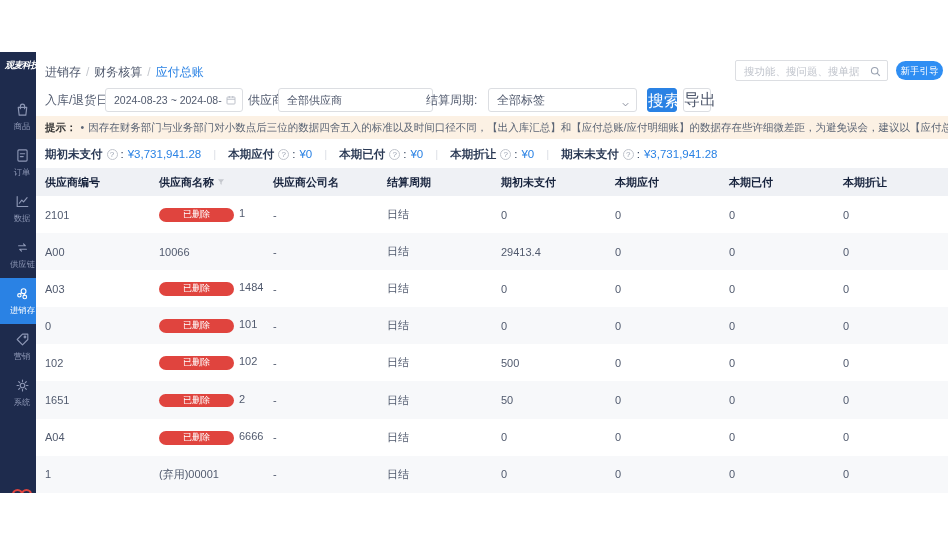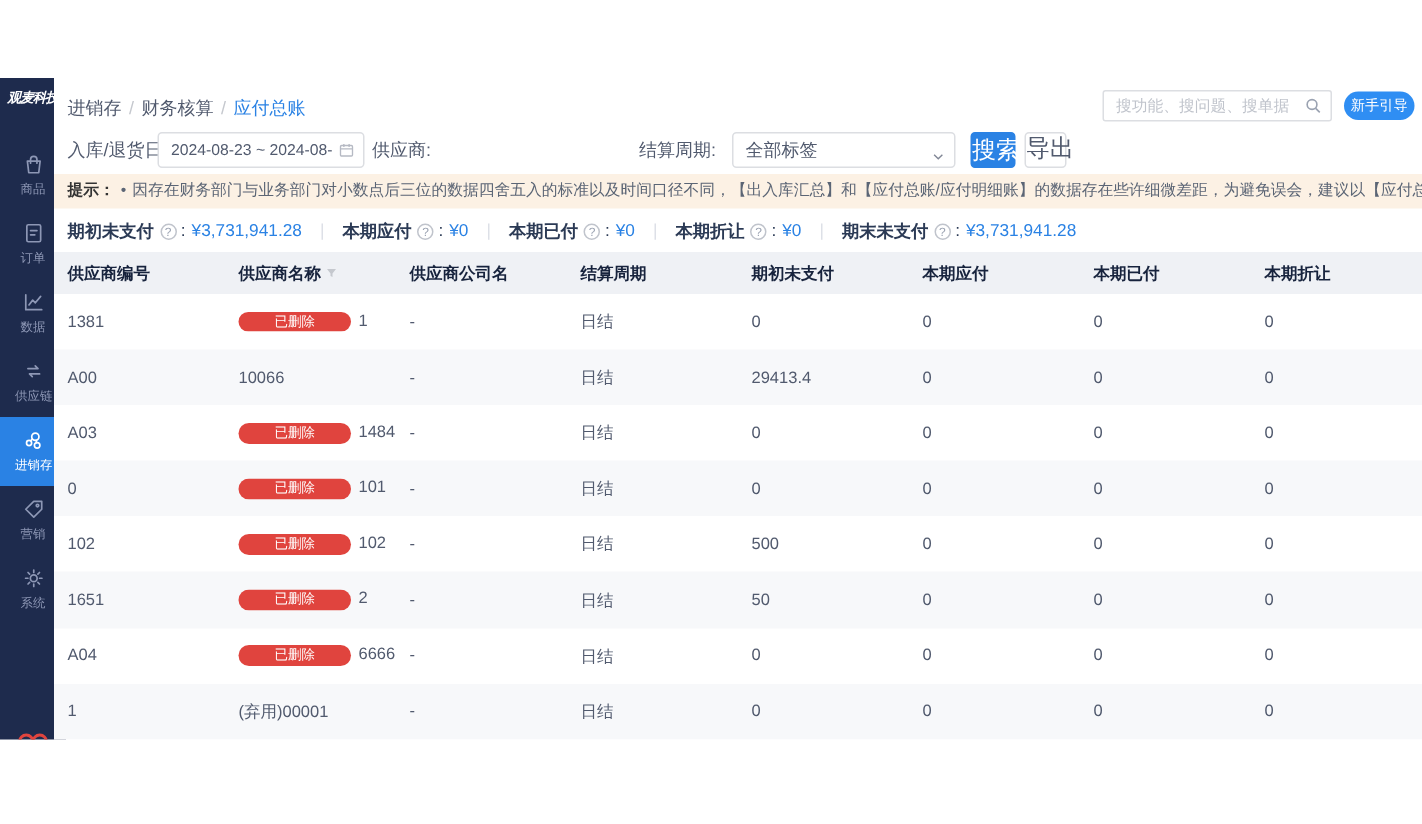--- a/index.html
+++ b/index.html
@@ -167,20 +167,23 @@
         <div class="f-box" style="left:69px; width:138px;">
           <input style="font-size: 10.5px;" value="2024-08-23 ~ 2024-08-23">
           <span class="f-ic">
             <svg width="12" height="12" viewBox="0 0 24 24" fill="none" stroke="#b6bac4" stroke-width="1.8">
                 <rect x="4" y="6" width="16" height="14" rx="1.5"></rect>
                 <path d="M4 10.5h16M8.5 4v4M15.5 4v4"></path>
               </svg>
           </span>
         </div>
         <span class="f-label" style="left:212px;">供应商:</span>
+        <div class="f-box" style="left:242px; width:155px;">
+          <input value="全部供应商" style="">
+        </div>
         <span class="f-label" style="left:390px;">结算周期:</span>
         <div class="f-box f-select" style="left:452px; width:149px;">
           <span>全部标签</span>
           <span class="f-ic" style="top:6px;">
             <svg width="11" height="11" viewBox="0 0 24 24" fill="none" stroke="#808695" stroke-width="2">
                 <path d="M6 9l6 6 6-6"></path>
               </svg>
           </span>
         </div>
         <button class="btn btn-primary" style="left:611px; width:30px;">搜索</button>
@@ -251,21 +254,21 @@
             </div>
             <div class="cell hcell">
               <span>本期已付</span>
             </div>
             <div class="cell hcell">
               <span>本期折让</span>
             </div>
           </div>
         <div class="tbody">
             <div class="trow">
-              <div class="cell">1381</div>
+              <div class="cell">2101</div>
               <div class="cell"><span class="badge-deleted">已删除</span><span>1</span></div>
               <div class="cell">-</div>
               <div class="cell">日结</div>
               <div class="cell">0</div>
               <div class="cell">0</div>
               <div class="cell">0</div>
               <div class="cell">0</div>
             </div>
             <div class="trow">
               <div class="cell">A00</div>

